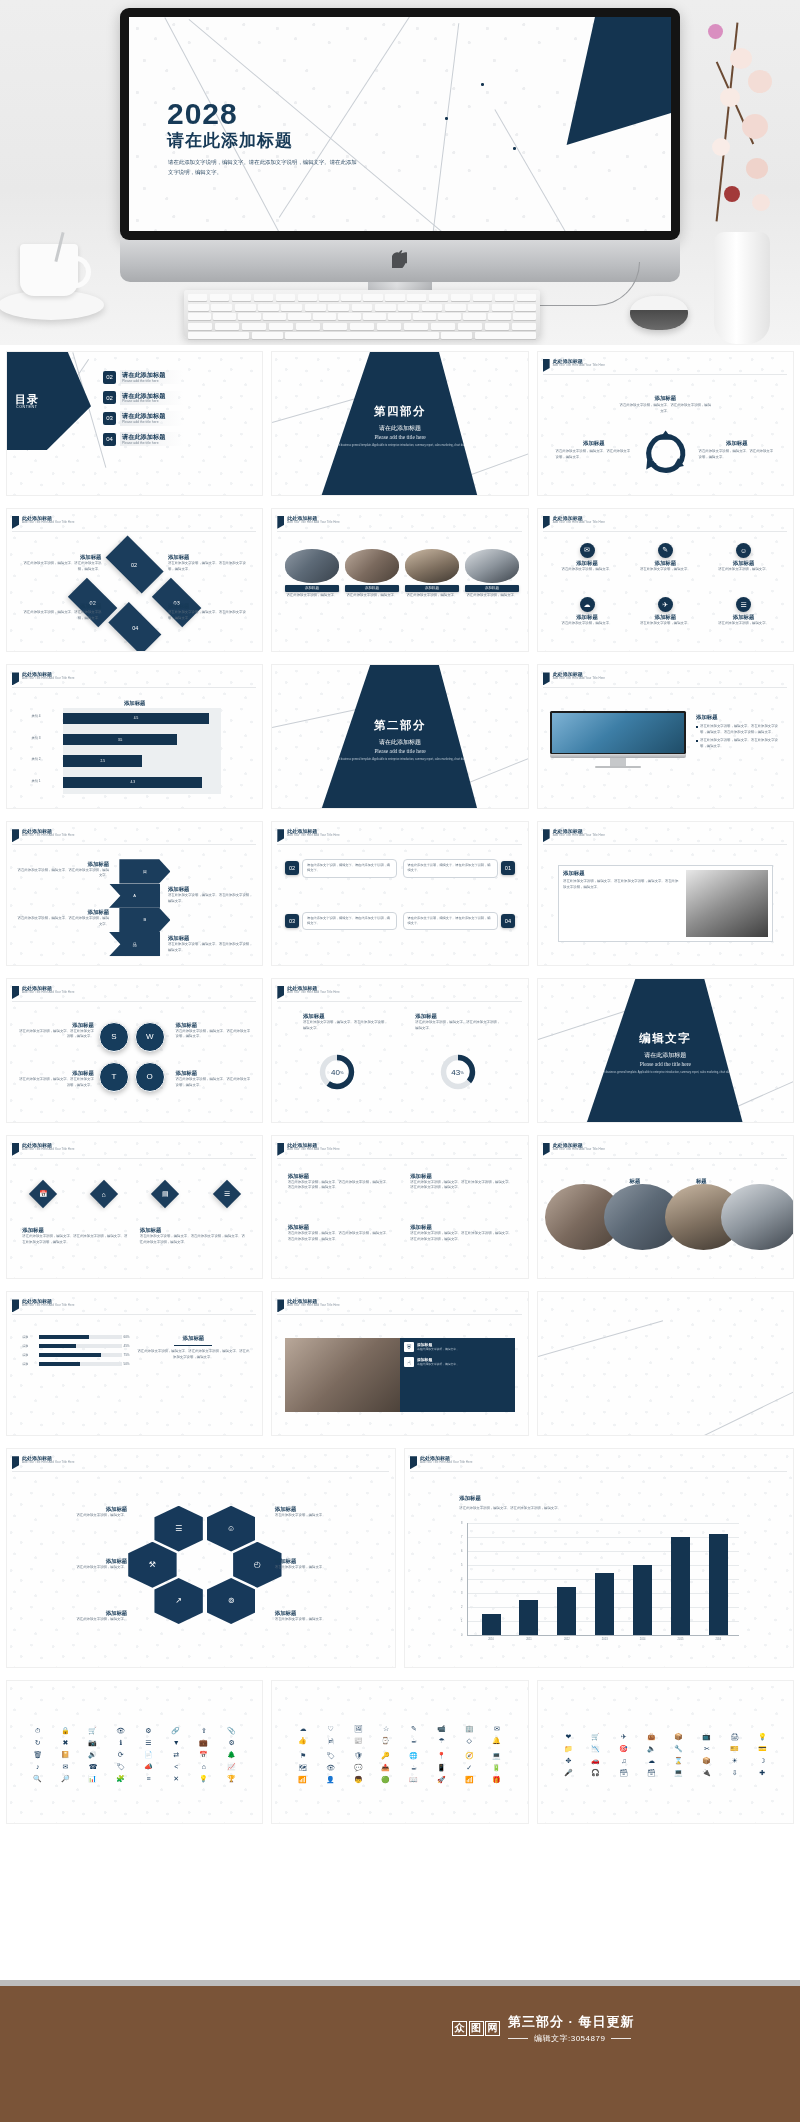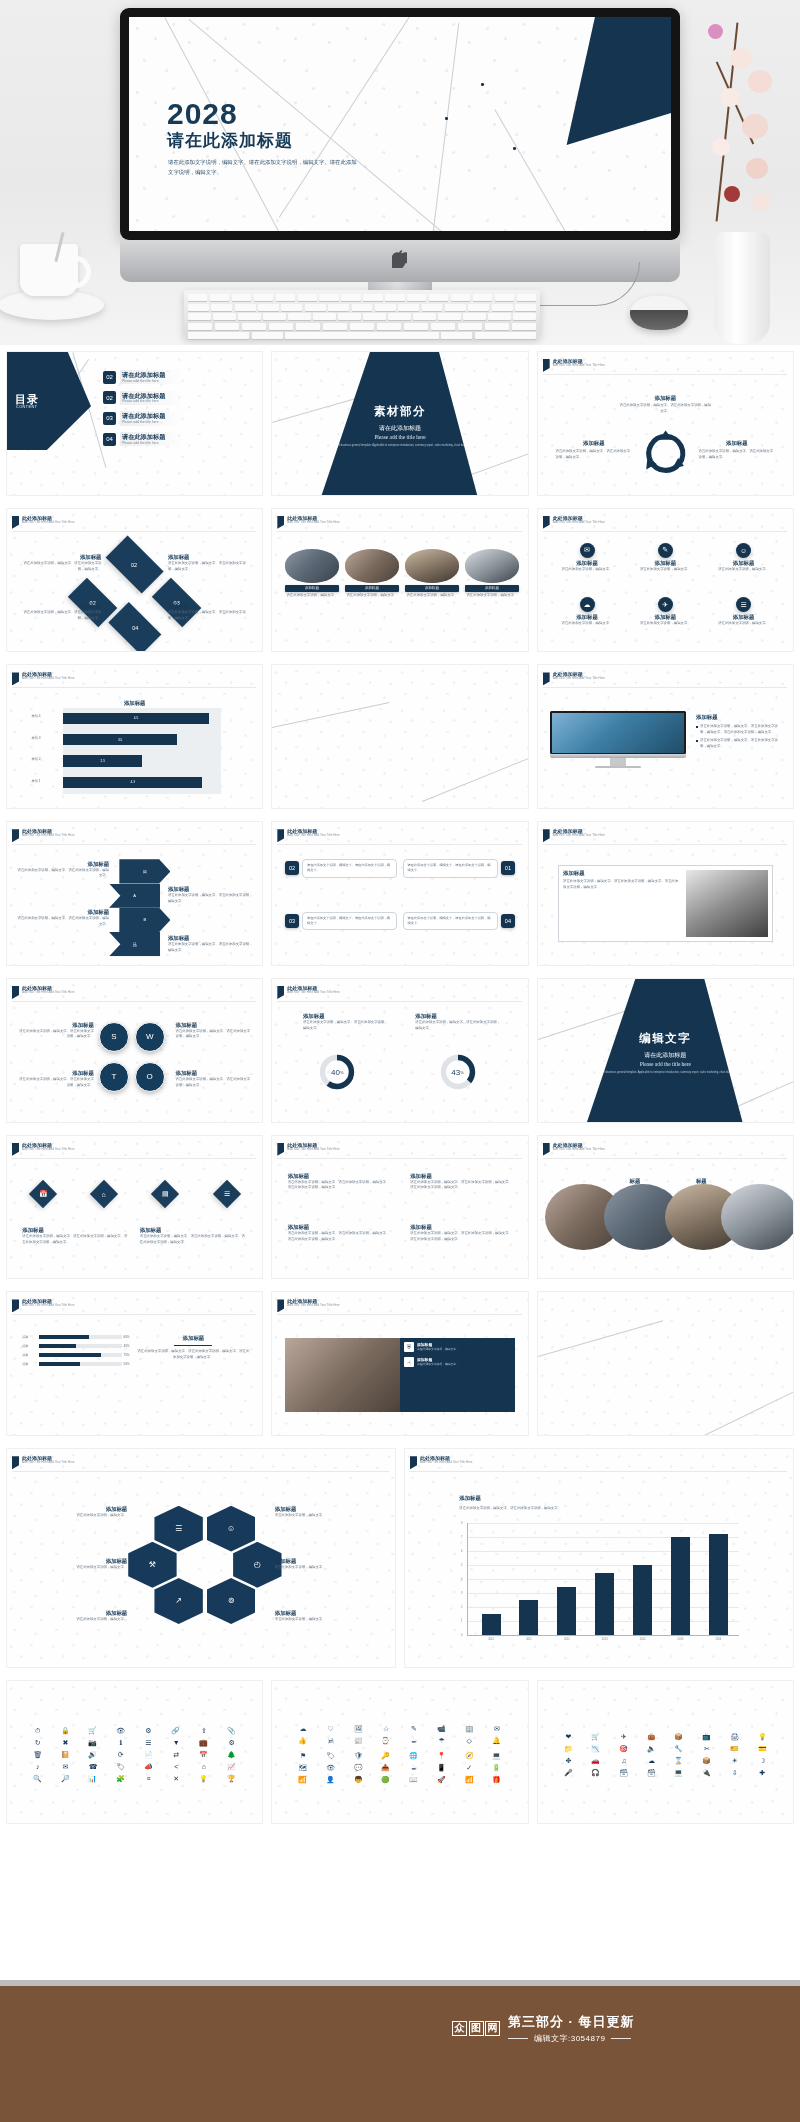--- a/index.html
+++ b/index.html
@@ -379,21 +379,21 @@
           </div>
         </div>
       </div>
     </div>
 
     <div class="slide">
       <div class="pattern"></div>
       <div class="diag" style="left:0;top:70px;width:130px;transform:rotate(-16deg);"></div>
       <div class="diag" style="left:150px;top:140px;width:120px;transform:rotate(-20deg);"></div>
       <div class="sec-tri">
-        <div class="sec-cn">素材部分</div>
+        <div class="sec-cn">第四部分</div>
         <div class="sec-sub-cn">请在此添加标题</div>
         <div class="sec-sub-en">Please add the title here</div>
         <div class="sec-tiny">Fresh business general template. Applicable to enterprise introduction, summary report, sales marketing, chart data.</div>
       </div>
     </div>
 
     <div class="slide">
       <div class="pattern"></div>
       <div class="hdr">
         <div class="hdr-flag"></div>
@@ -591,20 +591,26 @@
         <div class="gantt-row" style="left:0;top:80%;width:88%;">
             <span>4.3</span>
           </div>
       </div>
     </div>
 
     <div class="slide">
       <div class="pattern"></div>
       <div class="diag" style="left:0;top:62px;width:120px;transform:rotate(-12deg);"></div>
       <div class="diag" style="left:150px;top:136px;width:120px;transform:rotate(-22deg);"></div>
+      <div class="sec-tri">
+        <div class="sec-cn">第二部分</div>
+        <div class="sec-sub-cn">请在此添加标题</div>
+        <div class="sec-sub-en">Please add the title here</div>
+        <div class="sec-tiny">Fresh business general template. Applicable to enterprise introduction, summary report, sales marketing, chart data.</div>
+      </div>
     </div>
 
     <div class="slide">
       <div class="pattern"></div>
       <div class="hdr">
           <div class="hdr-flag"></div>
           <div>
         <div class="hdr-txt-cn">此处添加标题</div>
         <div class="hdr-txt-en">Add Your Title Here Add Your Title Here</div>
           </div>

